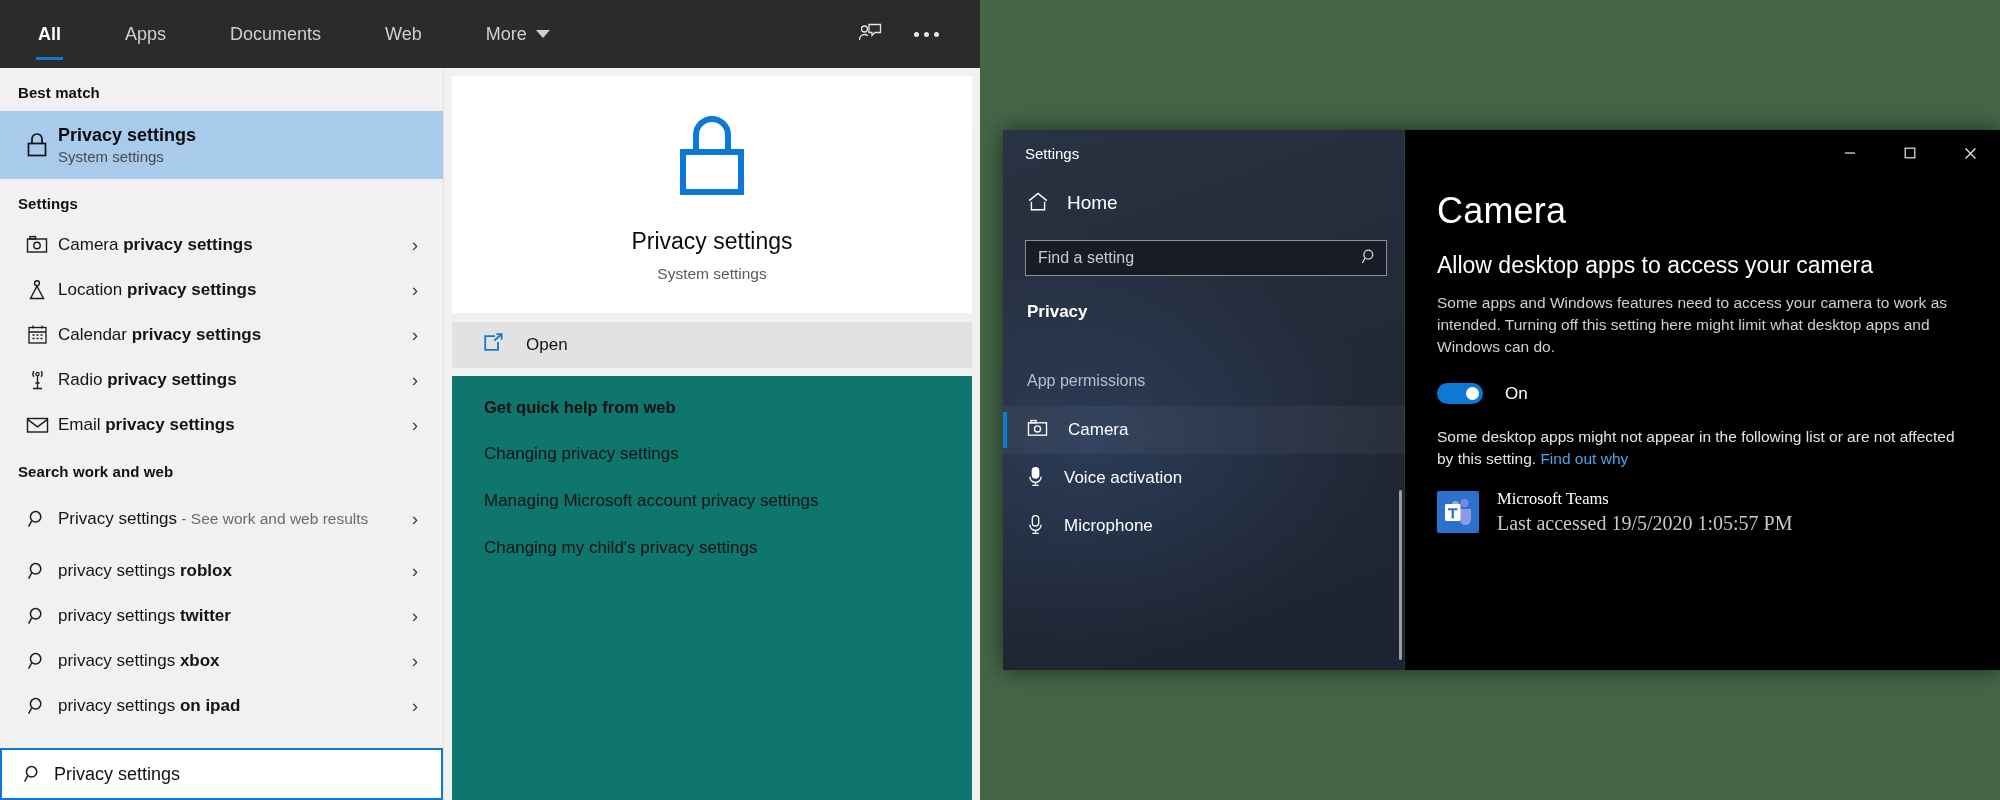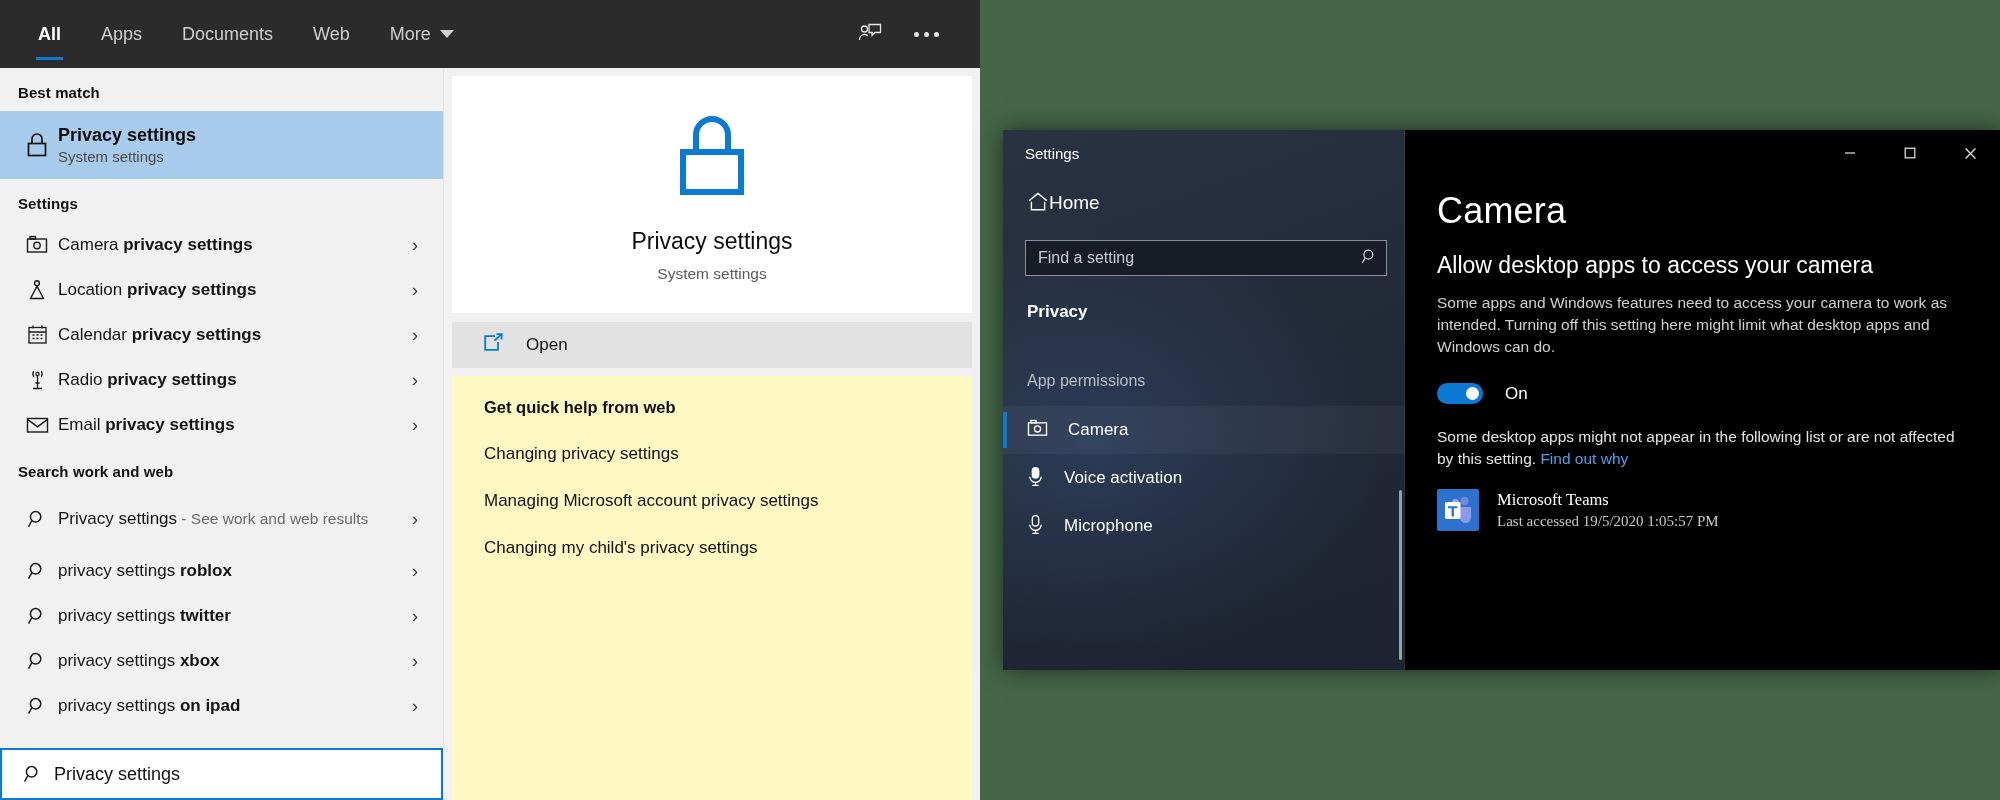--- a/index.html
+++ b/index.html
@@ -14,21 +14,21 @@
   #search-flyout {
     position: absolute; left: 0; top: 0;
     width: 980px; height: 800px;
     background: #f2f2f2;
     display: flex; flex-direction: column;
   }
   #search-header {
     height: 68px; background: #2b2b2b;
     display: flex; align-items: center; position: relative; flex: none;
   }
-  .tabs { display: flex; align-items: center; height: 100%; padding-left: 18px; }
+  .tabs { display: flex; align-items: center; height: 100%; padding-left: 18px; gap: 24px; }
   .tab {
     position: relative; height: 100%;
     display: flex; align-items: center;
     padding: 0 20px; color: #cfcfcf; font-size: 18px; cursor: default;
   }
   .tab.active { color: #ffffff; font-weight: bold; }
   .tab.active::after {
     content: ""; position: absolute; left: 18px; right: 18px; bottom: 8px;
     height: 3px; background: #0c7ad4;
   }
@@ -99,21 +99,21 @@
     display: flex; flex-direction: column; align-items: center;
   }
   #preview-card .pv-title { font-size: 23px; color: #0c0c0c; margin-top: 22px; }
   #preview-card .pv-sub { font-size: 15.5px; color: #5a5a5a; margin-top: 10px; }
   #open-row {
     margin: 9px 8px 0 8px; height: 46px; background: #e2e2e2;
     display: flex; align-items: center; padding-left: 30px; gap: 22px;
   }
   #open-row .open-label { font-size: 17px; color: #121212; }
   #help-card {
-    margin: 8px 8px 0 8px; background: #fef9c3; flex: 1;
+    margin: 8px 8px 0 8px; background: #0f766e; flex: 1;
     padding: 22px 0 0 32px;
   }
   #help-card .help-head { font-size: 16.5px; font-weight: bold; color: #101010; }
   #help-card .help-link { font-size: 17px; color: #111; margin-top: 27px; cursor: default; }
 
   
   #settings-window {
     position: absolute; left: 1003px; top: 130px;
     width: 997px; height: 540px;
     display: flex; overflow: hidden;
@@ -124,21 +124,21 @@
     background:
       radial-gradient(ellipse 420px 300px at 22% 58%, rgba(60,95,150,.34), rgba(0,0,0,0) 70%),
       linear-gradient(160deg, #2a3343 0%, #232a38 45%, #1d2330 100%);
     display: flex; flex-direction: column;
   }
   #settings-nav::after {
     content:""; position:absolute; right:0; top:0; bottom:0; width:1px; background: rgba(255,255,255,.06);
   }
   .nav-titlebar { height: 46px; display: flex; align-items: center; padding-left: 22px; flex: none; }
   .nav-titlebar .win-title { font-size: 15px; color: #ffffff; }
-  .nav-home { display: flex; align-items: center; padding: 8px 0 0 24px; height: 46px; }
+  .nav-home { display: flex; align-items: center; gap: 18px; padding: 8px 0 0 24px; height: 46px; }
   .nav-home .lbl { font-size: 19px; color: #ffffff; }
   .nav-search {
     margin: 18px 18px 0 22px; height: 36px;
     background: #171c26; border: 1px solid #8a8f99;
     display: flex; align-items: center; padding: 0 8px 0 12px; gap: 17px;
   }
   .nav-search input {
     flex: 1; background: transparent; border: none; outline: none;
     font-family: inherit; font-size: 16px; color: #e6e6e6;
   }
@@ -183,21 +183,21 @@
     position: absolute; right: 4px; top: 4px; width: 13px; height: 13px;
     border-radius: 50%; background: #ffffff;
   }
   .toggle-row .state { font-size: 17px; color: #ffffff; }
   .note { font-size: 15.5px; color: #e4e4e4; margin-top: 22px; line-height: 1.45; max-width: 590px; }
   .note a { color: #4aa3e8; text-decoration: none; }
   .app-list { margin-top: 18px; }
   .app-row { display: flex; align-items: center; gap: 18px; margin-top: 16px; font-family: Liberation Serif, serif; }
   .app-icon { width: 42px; height: 42px; flex: none; border-radius: 2px; position: relative; overflow: hidden; }
   .app-meta .name { font-size: 16.5px; color: #ffffff; }
-  .app-meta .stamp { font-size: 15px; color: #c9c9c9; margin-top: 3px; }
+  .app-meta .stamp { font-size: 20px; color: #c9c9c9; margin-top: 3px; }
 </style>
 </head>
 <body style="background: rgb(68, 102, 71);">
 
 <div id="search-flyout">
 
   <div id="search-header">
     <div class="tabs">
       <div class="tab active">
         <span>All</span>

